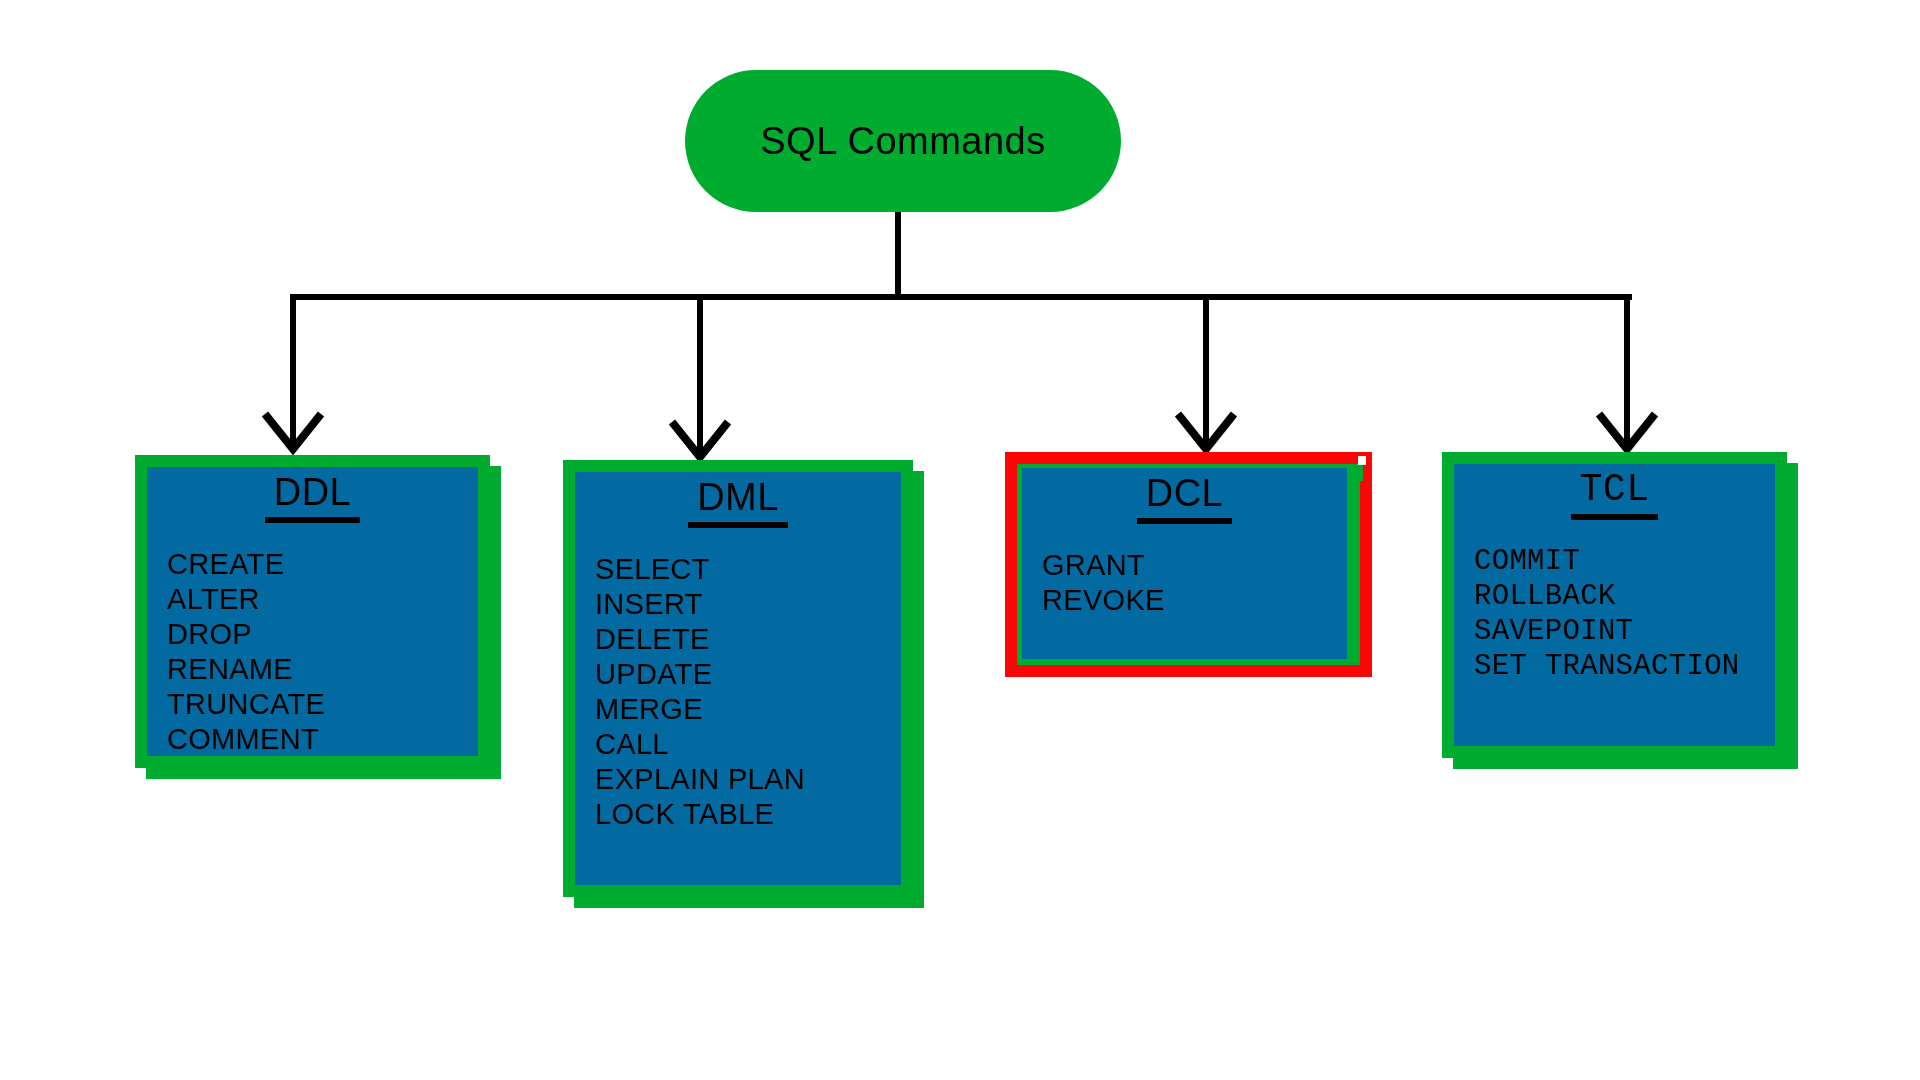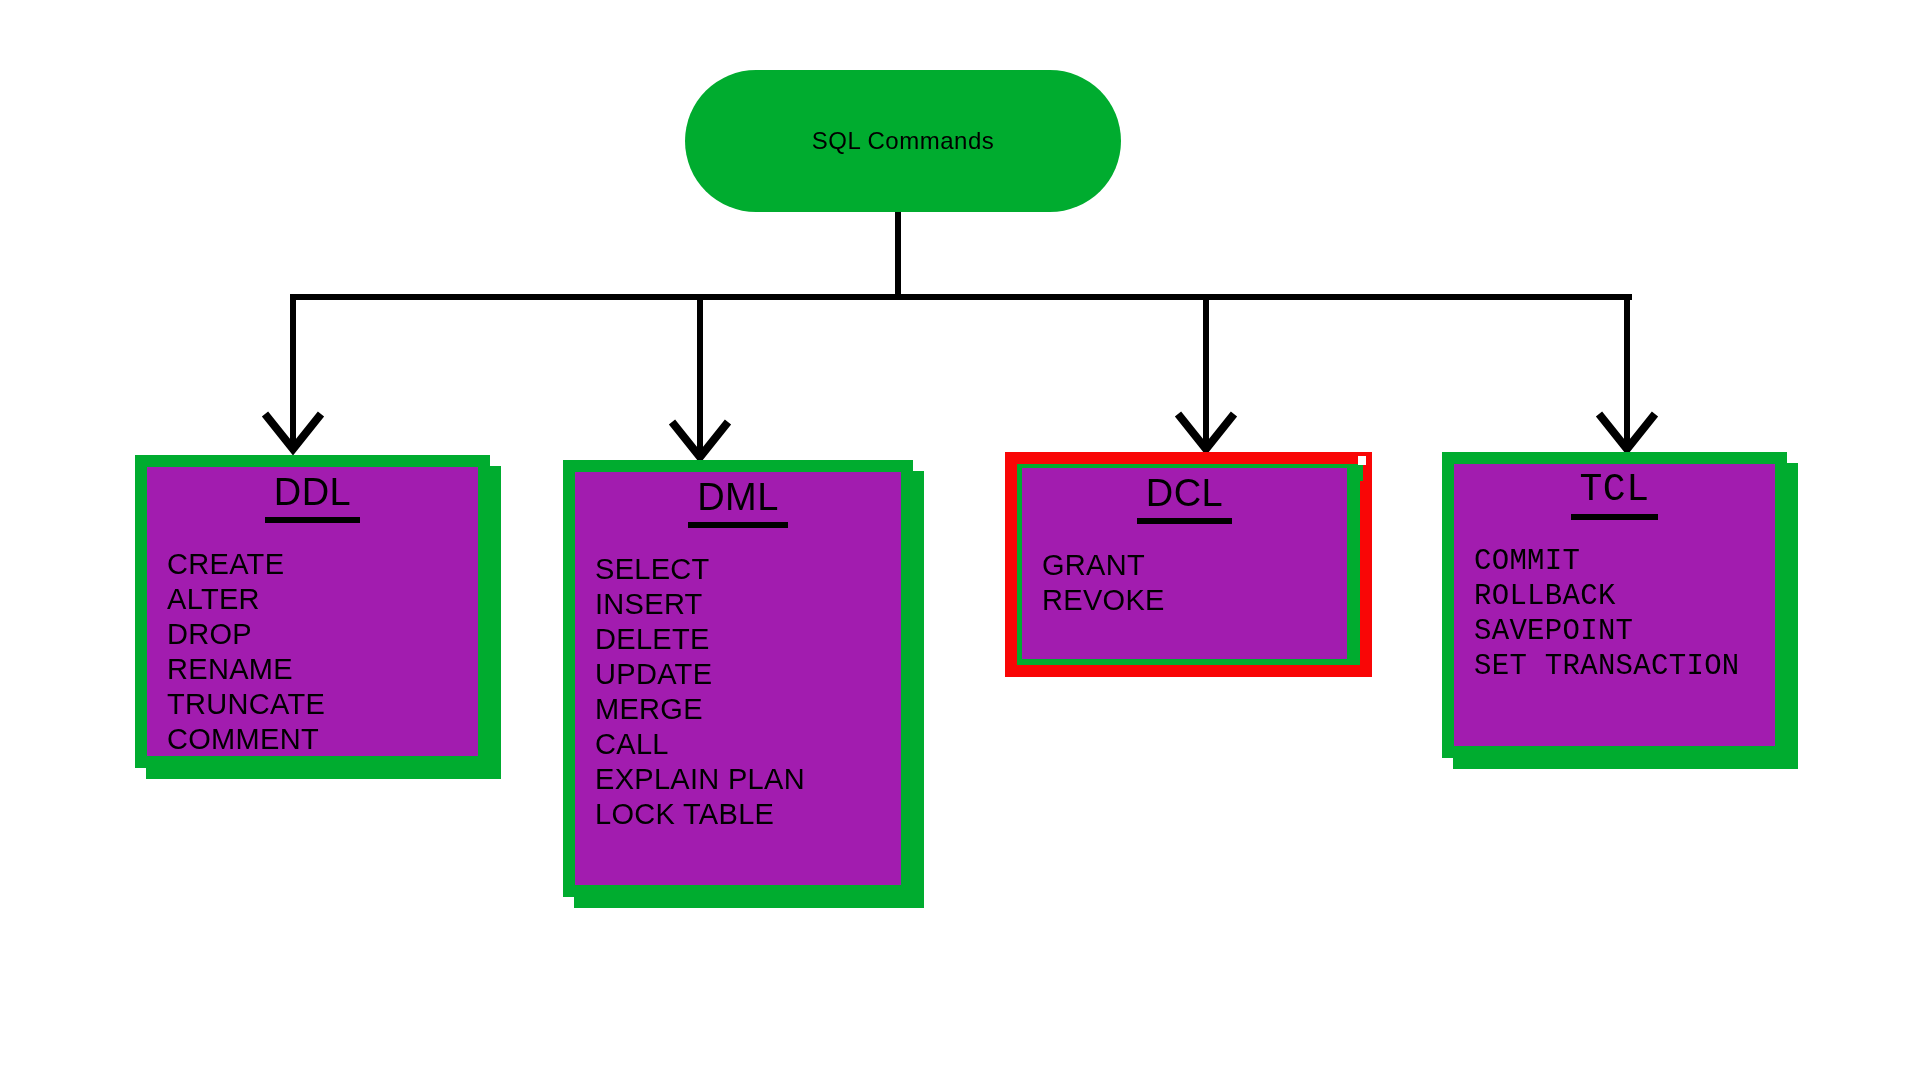--- a/index.html
+++ b/index.html
@@ -12,28 +12,28 @@
   html,body{width:1920px;height:1080px;background:var(--bg);
     font-family:"Liberation Sans",sans-serif;color:var(--ink);}
   .canvas{position:relative;width:1920px;height:1080px;background:var(--bg);overflow:hidden;}
 
   
   .root-pill{
     position:absolute;left:685px;top:70px;width:436px;height:142px;
     background:var(--green);border-radius:71px;
     display:flex;align-items:center;justify-content:center;
   }
-  .root-pill .label{font-size:24px;letter-spacing:.5px;color:var(--ink);}
+  .root-pill .label{font-size:38px;letter-spacing:.5px;color:var(--ink);}
 
   
   .connectors{position:absolute;left:0;top:0;width:1920px;height:1080px;pointer-events:none;}
 
   
   .cat-box{
-    position:absolute;background:#a21caf;border:12px solid var(--green);
+    position:absolute;background:#0369a1;border:12px solid var(--green);
     box-shadow:11px 11px 0 0 var(--green);
   }
   .cat-box.ddl{left:135px;top:455px;width:355px;height:313px;}
   .cat-box.dml{left:563px;top:460px;width:350px;height:437px;}
   .cat-box.tcl{left:1442px;top:452px;width:345px;height:306px;font-family:Liberation Mono, monospace;}
 
   
   .cat-box.dcl{
     left:1005px;top:452px;width:367px;height:225px;
     border:12px solid var(--red);box-shadow:none;

